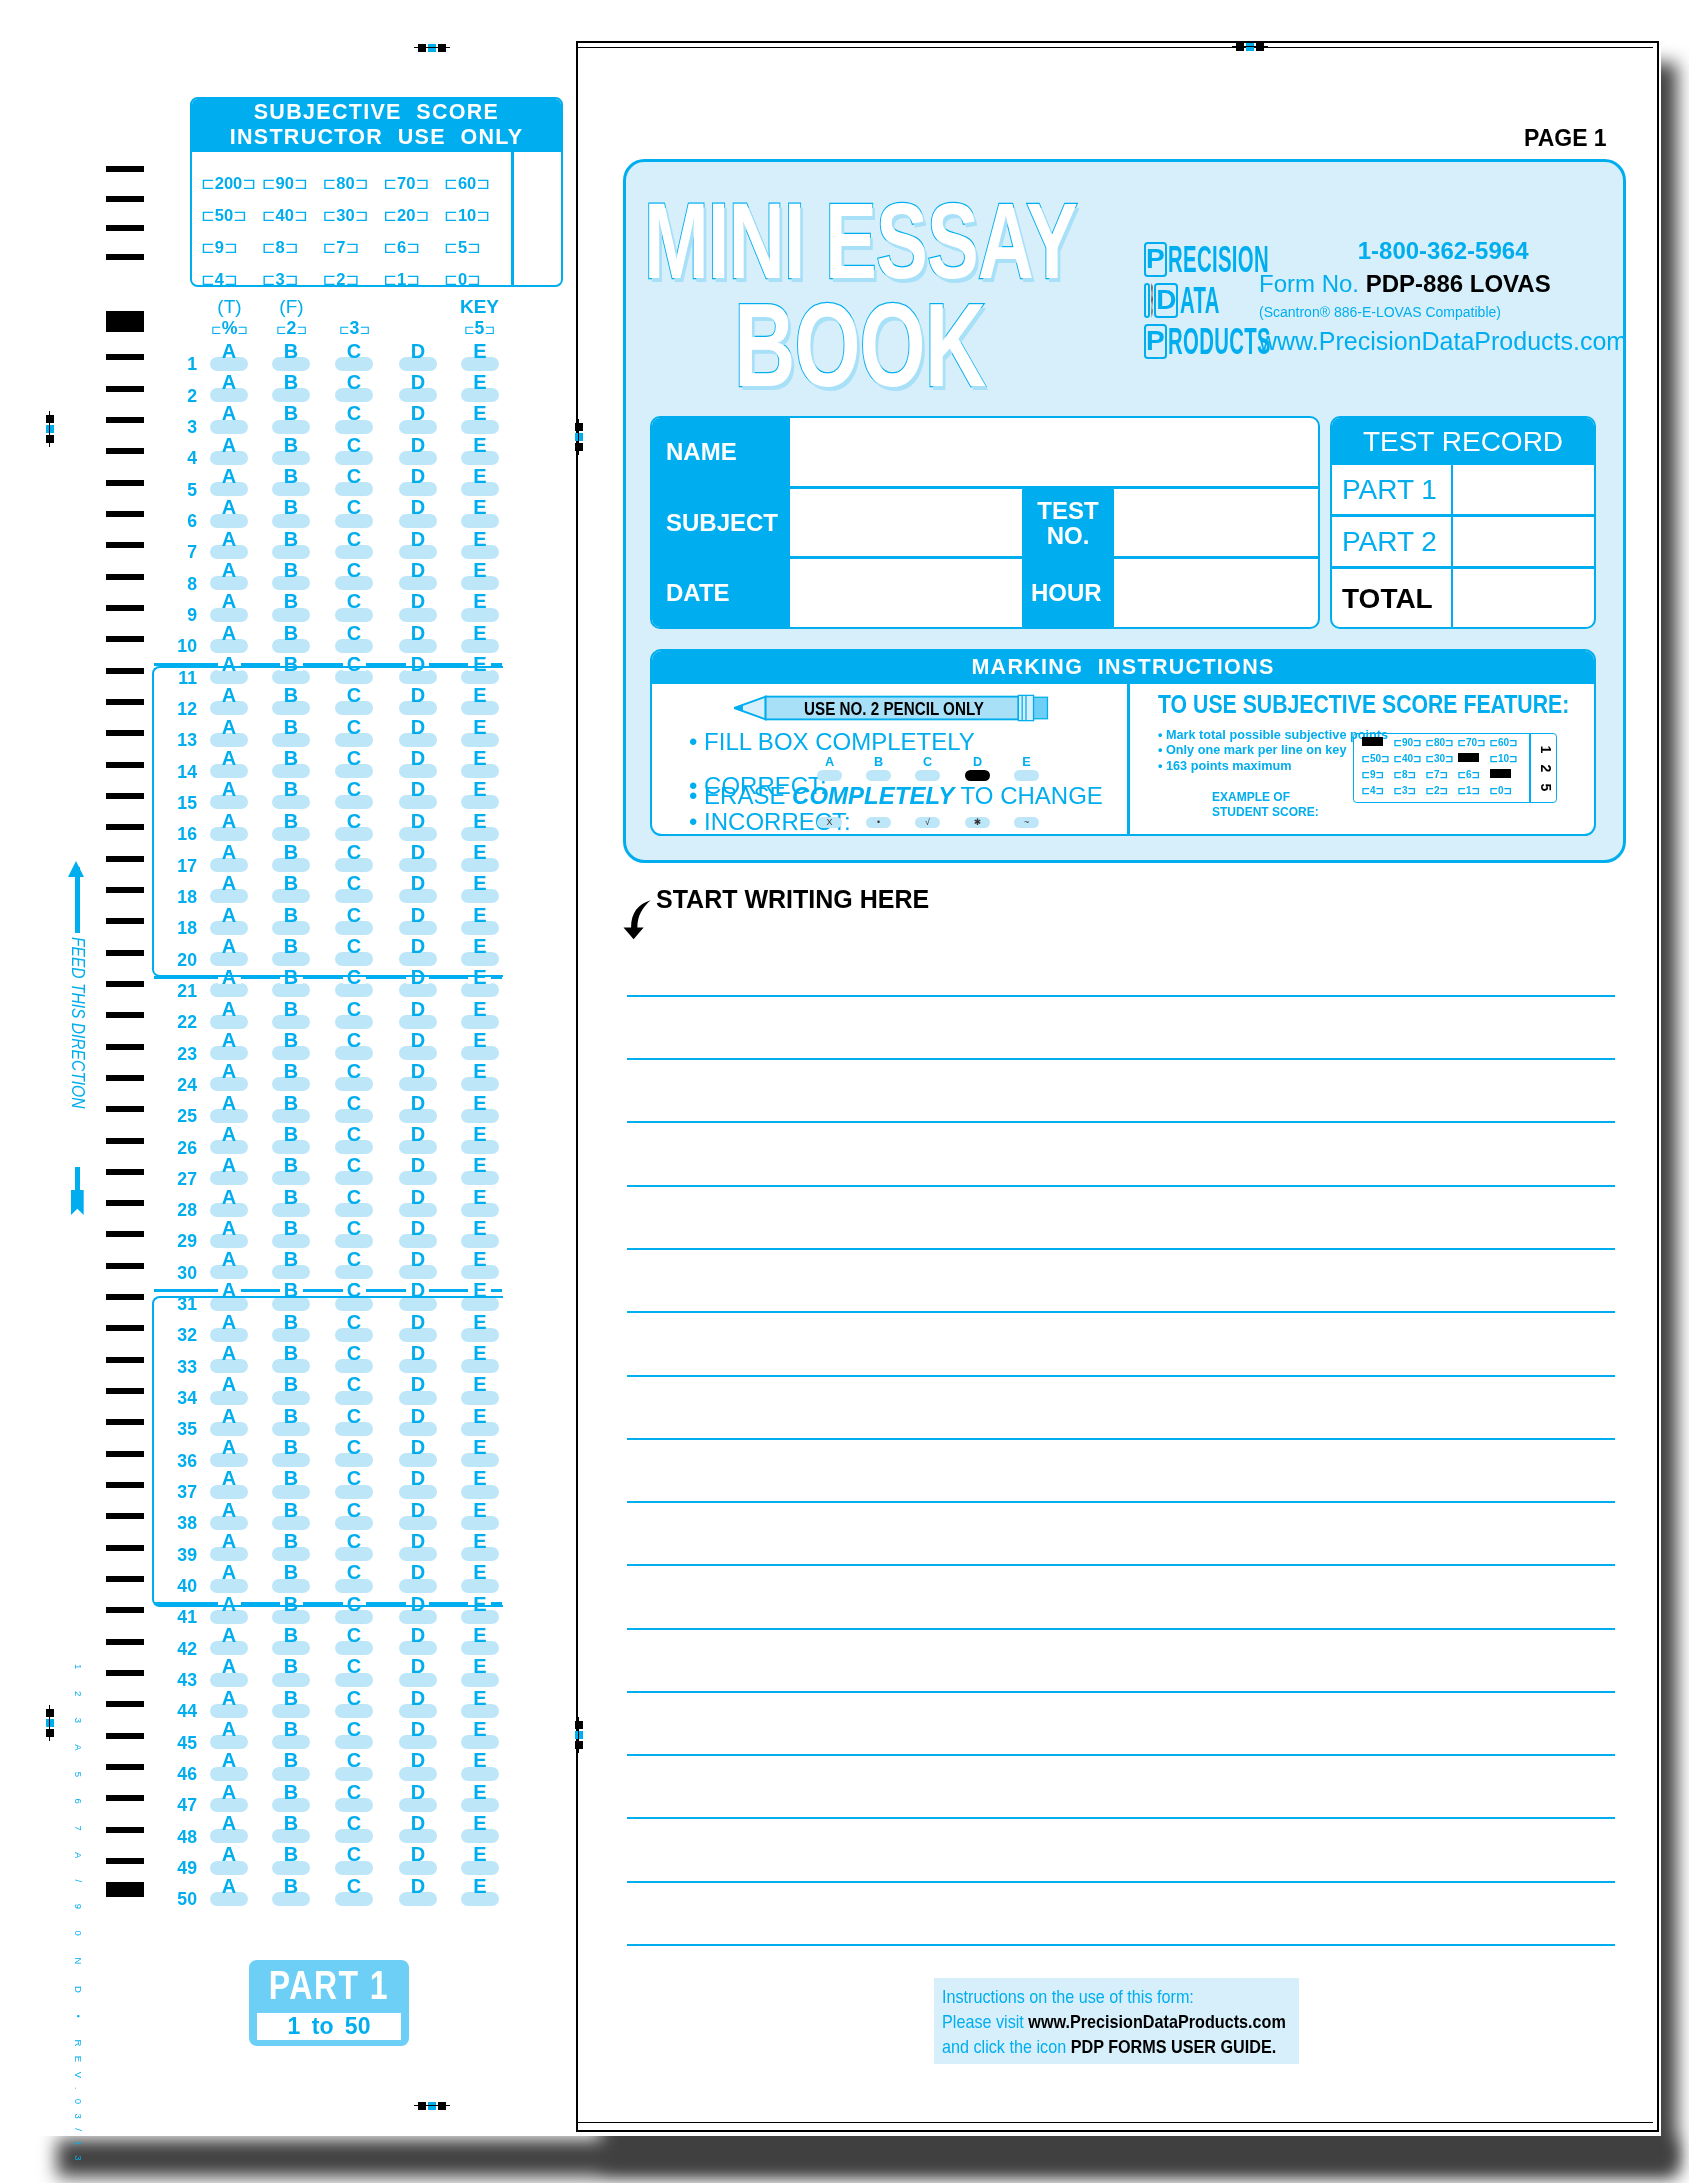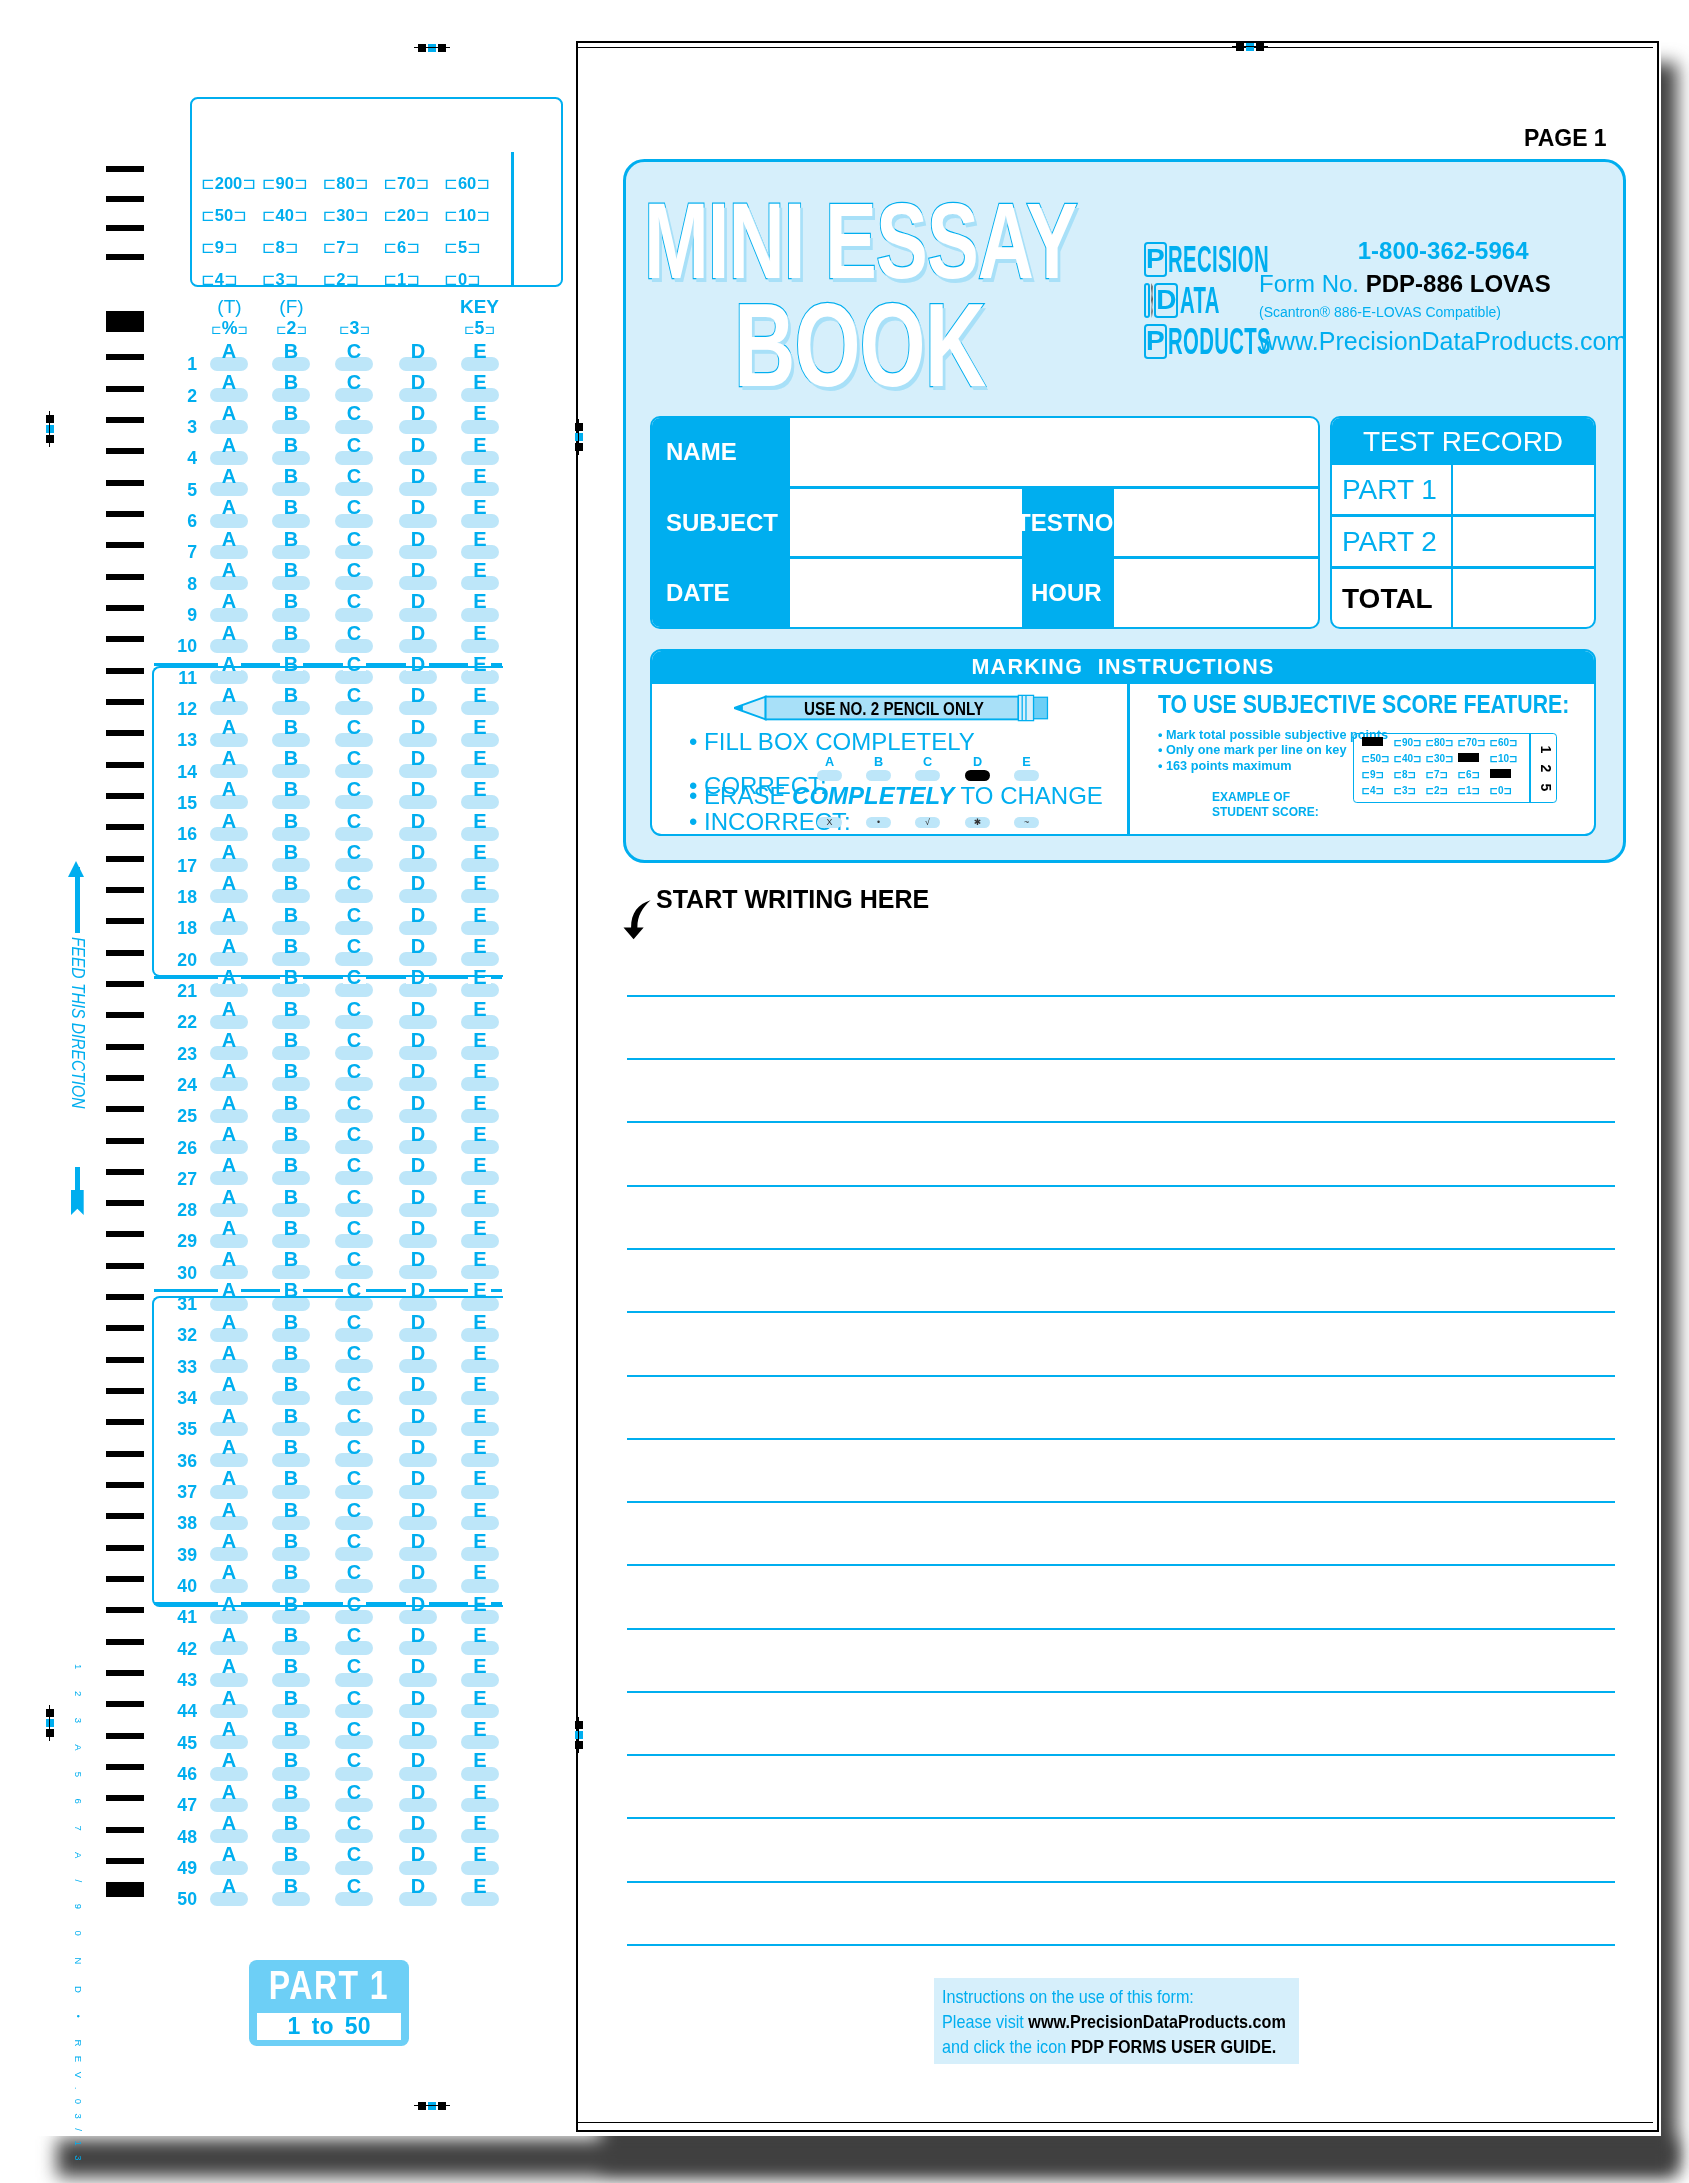--- a/index.html
+++ b/index.html
@@ -205,20 +205,24 @@
     <div class="abs tmark" style="top:1701px"></div>
     <div class="abs tmark" style="top:1733px"></div>
     <div class="abs tmark" style="top:1764px"></div>
     <div class="abs tmark" style="top:1795px"></div>
     <div class="abs tmark" style="top:1827px"></div>
     <div class="abs tmark" style="top:1858px"></div>
     <div class="abs tmark big" style="top:1882px;height:15px"></div>
   </div>
 
 <div id="subj-box" class="abs">
+  <div id="subj-head">
+    <div style="white-space:pre">SUBJECTIVE  SCORE</div>
+    <div style="white-space:pre">INSTRUCTOR  USE  ONLY</div>
+  </div>
   <div id="subj-divider"></div>
   <div id="subj-grid">
       <div class="subj-row">
         <div class="subj-cell"><span class="br">⊏</span><span>200</span><span class="br">⊐</span></div>
         <div class="subj-cell"><span class="br">⊏</span><span>90</span><span class="br">⊐</span></div>
         <div class="subj-cell"><span class="br">⊏</span><span>80</span><span class="br">⊐</span></div>
         <div class="subj-cell"><span class="br">⊏</span><span>70</span><span class="br">⊐</span></div>
         <div class="subj-cell"><span class="br">⊏</span><span>60</span><span class="br">⊐</span></div>
       </div>
       <div class="subj-row">
@@ -901,21 +905,21 @@
   <div id="contact-compat">(Scantron® 886-E-LOVAS Compatible)</div>
   <div id="contact-web">www.PrecisionDataProducts.com</div>
 </div>
 
 <div id="info-table" class="abs">
   <div class="cell-lbl" style="left:0;top:0;width:138px;height:68px;">NAME</div>
   <div class="abs" style="left:140px;top:0;right:0;height:68px;"></div>
   <div class="cell-line-h" style="left:0;right:0;top:68px;"></div>
   <div class="cell-lbl" style="left:0;top:71px;width:138px;height:67px;">SUBJECT</div>
   <div class="abs" style="left:140px;top:71px;width:229px;height:67px;"></div>
-  <div class="cell-lbl" style="left:370px;top:71px;width:92px;height:67px;flex-direction:row;justify-content:center;padding-left:0;line-height:25px;">
+  <div class="cell-lbl" style="left:370px;top:71px;width:92px;height:67px;flex-direction:column;justify-content:center;padding-left:0;line-height:25px;">
       <span>TEST</span>
       <span>NO.</span>
     </div>
   <div class="abs" style="left:464px;top:71px;right:0;height:67px;"></div>
   <div class="cell-line-h" style="left:0;right:0;top:138px;"></div>
   <div class="cell-lbl" style="left:0;top:140px;width:138px;height:70px;">DATE</div>
   <div class="abs" style="left:140px;top:140px;width:229px;height:70px;"></div>
   <div class="cell-lbl" style="left:370px;top:140px;width:92px;height:70px;padding-left:8.9px;">HOUR</div>
   <div class="abs" style="left:464px;top:140px;right:0;height:70px;"></div>
 </div>

